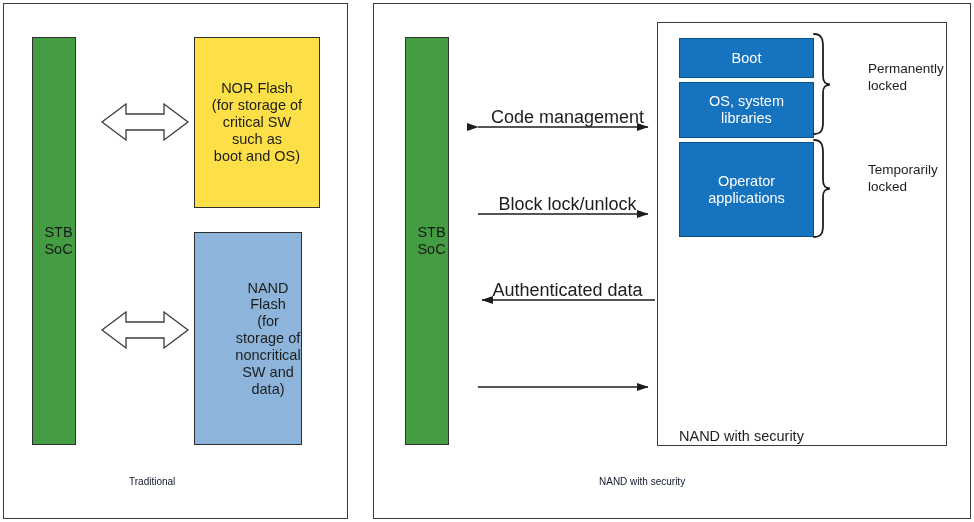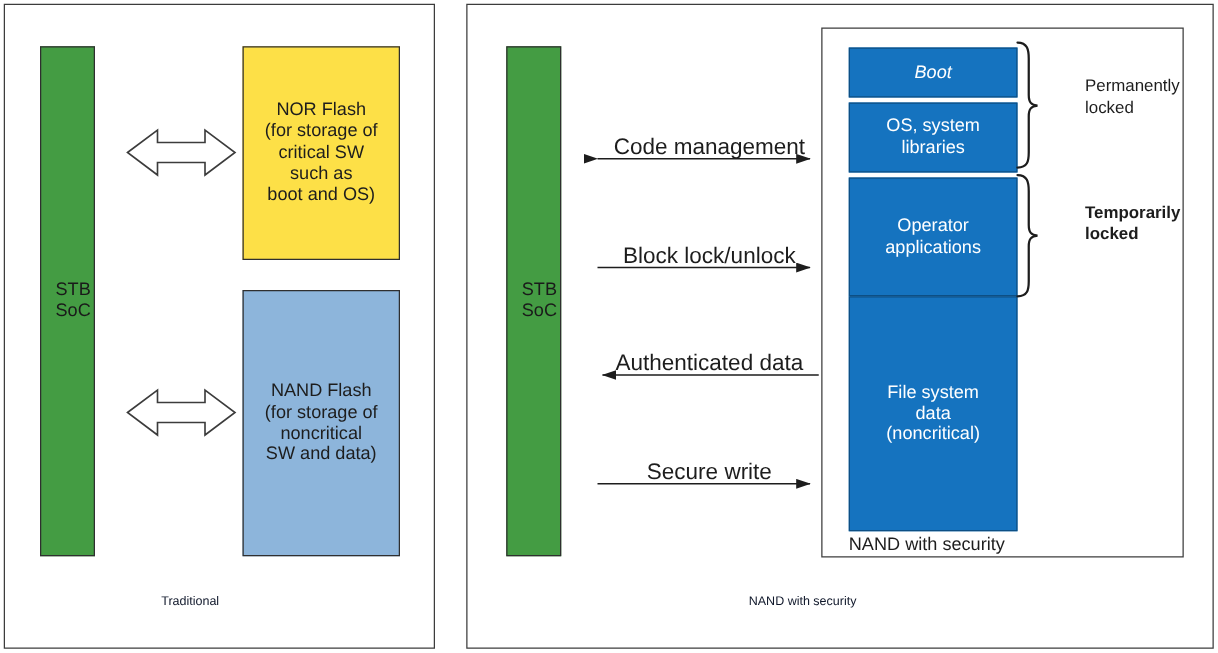--- a/index.html
+++ b/index.html
@@ -122,65 +122,61 @@
   <div class="panel" id="panel-left">
 
     <div class="box soc" style="left:28px; top:33px; width:44px; height:408px;">
       <span>STB<br>SoC</span>
     </div>
 
     <div class="box nor" style="left:190px; top:33px; width:126px; height:171px;">
       <span>NOR Flash<br>(for storage of<br>critical SW<br>such as<br>boot and OS)</span>
     </div>
 
-    <div class="box nand-light" style="left:190px; top:228px; width:126px; height:213px;">
+    <div class="box nand-light" style="left:190px; top:228px; width:108px; height:213px;padding-left:40px;">
       <span>NAND Flash<br>(for storage of<br>noncritical<br>SW and data)</span>
     </div>
 
     <div class="caption" style="left:125px; top:472px;">Traditional</div>
   </div>
 
   <div class="panel" id="panel-right">
 
     <div class="box soc" style="left:31px; top:33px; width:44px; height:408px;">
       <span>STB<br>SoC</span>
     </div>
 
     <div class="nand-region" style="left:283px; top:18px; width:290px; height:424px;">
 
-      <div class="box blk" style="left:21px; top:15px; width:135px; height:40px;font-style:italic;">
+      <div class="box blk" style="left:21px; top:15px; width:135px; height:40px;">
         <span>Boot</span>
       </div>
 
       <div class="box blk" style="left:21px; top:119px; width:135px; height:95px;">
         <span>Operator<br>applications</span>
       </div>
 
       <div class="box blk" style="left:21px; top:59px; width:135px; height:56px;">
         <span>OS, system<br>libraries</span>
       </div>
 
-      <div class="box blk" style="left:21px; top:214px; width:135px; height:188px;">
-        <span>File system<br>data<br>(noncritical)</span>
-      </div>
 
       <div class="region-label" style="left:21px; top:405px;">NAND with security</div>
     </div>
 
     <div class="brace-label" style="left:457px; top:57px;">Permanently<br>locked</div>
 
-    <div class="brace-label" style="left:457px; top:158px;font-weight:bold;">Temporarily<br>locked</div>
+    <div class="brace-label" style="left:457px; top:158px;">Temporarily<br>locked</div>
 
     <div class="arrow-label" style="left:86px; top:103px; width:215px;">Code management</div>
 
     <div class="arrow-label" style="left:86px; top:190px; width:215px;">Block lock/unlock</div>
 
     <div class="arrow-label" style="left:86px; top:276px; width:215px;">Authenticated data</div>
 
-    <div class="arrow-label" style="left:86px; top:363px; width:215px;">Secure write</div>
 
     <div class="caption" style="left:225px; top:472px;">NAND with security</div>
   </div>
 
   <svg class="svg-layer" viewBox="0 0 974 522">
 
     <g fill="#ffffff" stroke="#3c3c3c" stroke-width="1.3" stroke-linejoin="miter">
       <polygon points="102,122 126,104 126,114 164,114 164,104 188,122 164,140 164,130 126,130 126,140"></polygon>
     </g>
 

